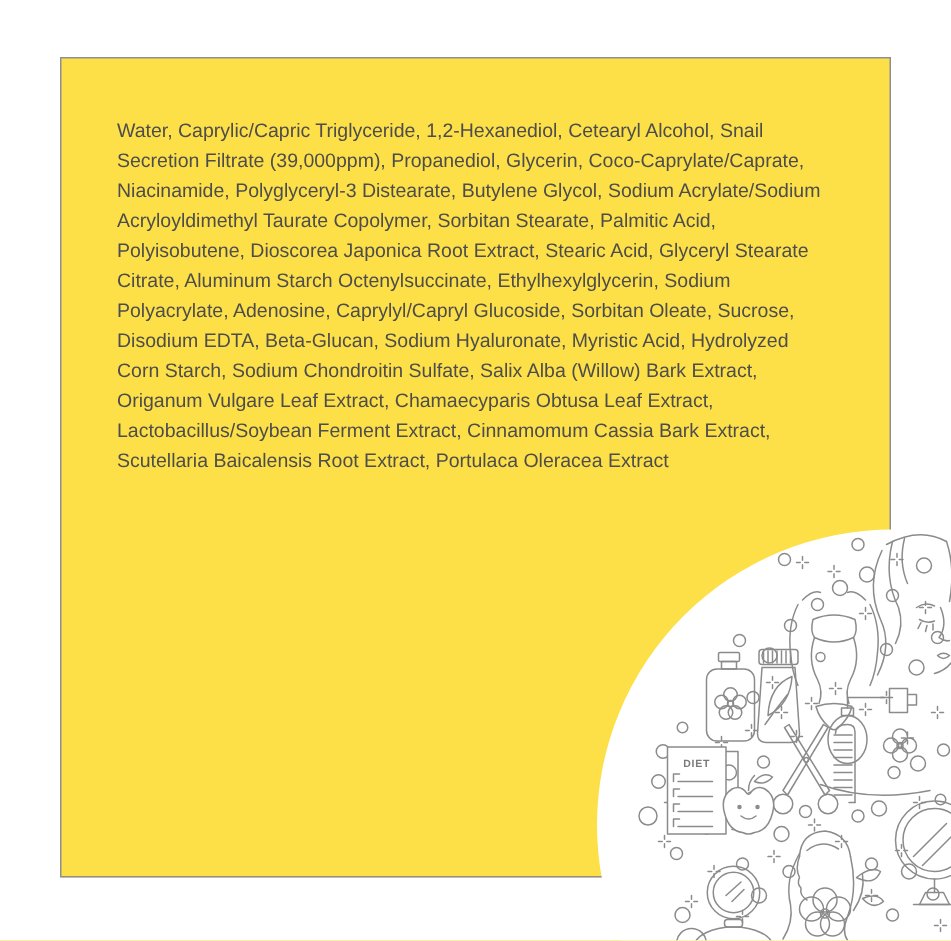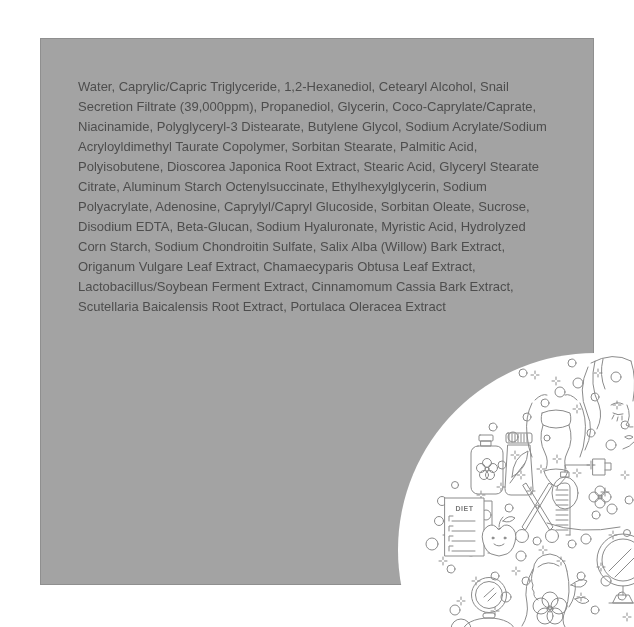--- a/index.html
+++ b/index.html
@@ -1,19 +1,19 @@
 <!DOCTYPE html>
 <html><head>
 <meta charset="utf-8">
 <style>
   html,body{margin:0;padding:0;}
   body{width:634px;height:627px;overflow:hidden;background:#ffffff;position:relative;
        font-family:"Liberation Sans", sans-serif;}
   .panel{position:absolute;left:40px;top:38px;width:554px;height:547px;
-         border:1px solid #8f8f8f;box-sizing:border-box;background:#a3a3a3;}
+         border:1px solid #8f8f8f;box-sizing:border-box;background:#fde047;}
   .ingredients{position:absolute;left:37px;top:38px;width:478px;
                font-size:13px;line-height:20px;color:#4d4d4d;letter-spacing:0px;}
   .illus{position:absolute;left:395px;top:345px;width:239px;height:282px;}
   svg text{font-family:"Liberation Sans", sans-serif;}
 </style>
 </head>
 <body>
 
 <div class="panel">
   <div class="ingredients">Water, Caprylic/Capric Triglyceride, 1,2-Hexanediol, Cetearyl Alcohol, Snail Secretion Filtrate (39,000ppm), Propanediol, Glycerin, Coco-Caprylate/Caprate, Niacinamide, Polyglyceryl-3 Distearate, Butylene Glycol, Sodium Acrylate/Sodium Acryloyldimethyl Taurate Copolymer, Sorbitan Stearate, Palmitic Acid, Polyisobutene, Dioscorea Japonica Root Extract, Stearic Acid, Glyceryl Stearate Citrate, Aluminum Starch Octenylsuccinate, Ethylhexylglycerin, Sodium Polyacrylate, Adenosine, Caprylyl/Capryl Glucoside, Sorbitan Oleate, Sucrose, Disodium EDTA, Beta-Glucan, Sodium Hyaluronate, Myristic Acid, Hydrolyzed Corn Starch, Sodium Chondroitin Sulfate, Salix Alba (Willow) Bark Extract, Origanum Vulgare Leaf Extract, Chamaecyparis Obtusa Leaf Extract, Lactobacillus/Soybean Ferment Extract, Cinnamomum Cassia Bark Extract, Scutellaria Baicalensis Root Extract, Portulaca Oleracea Extract</div>

